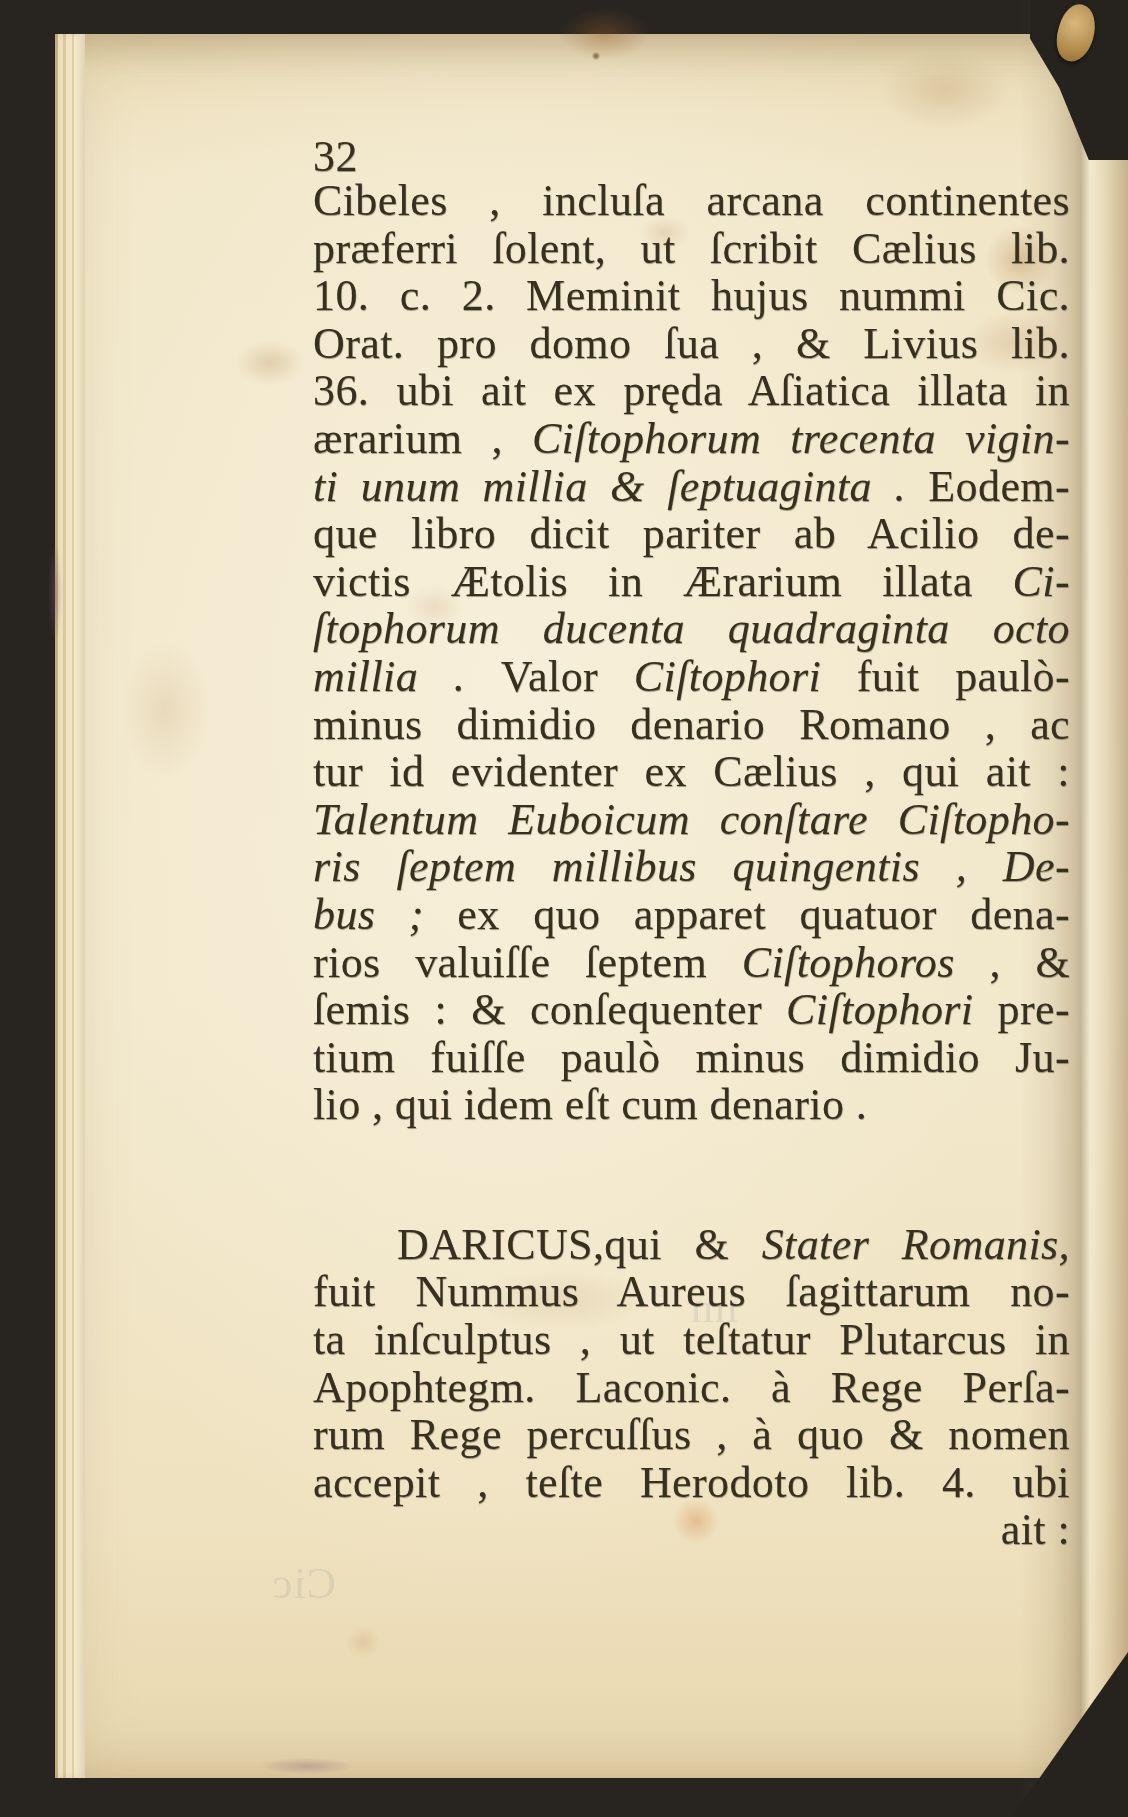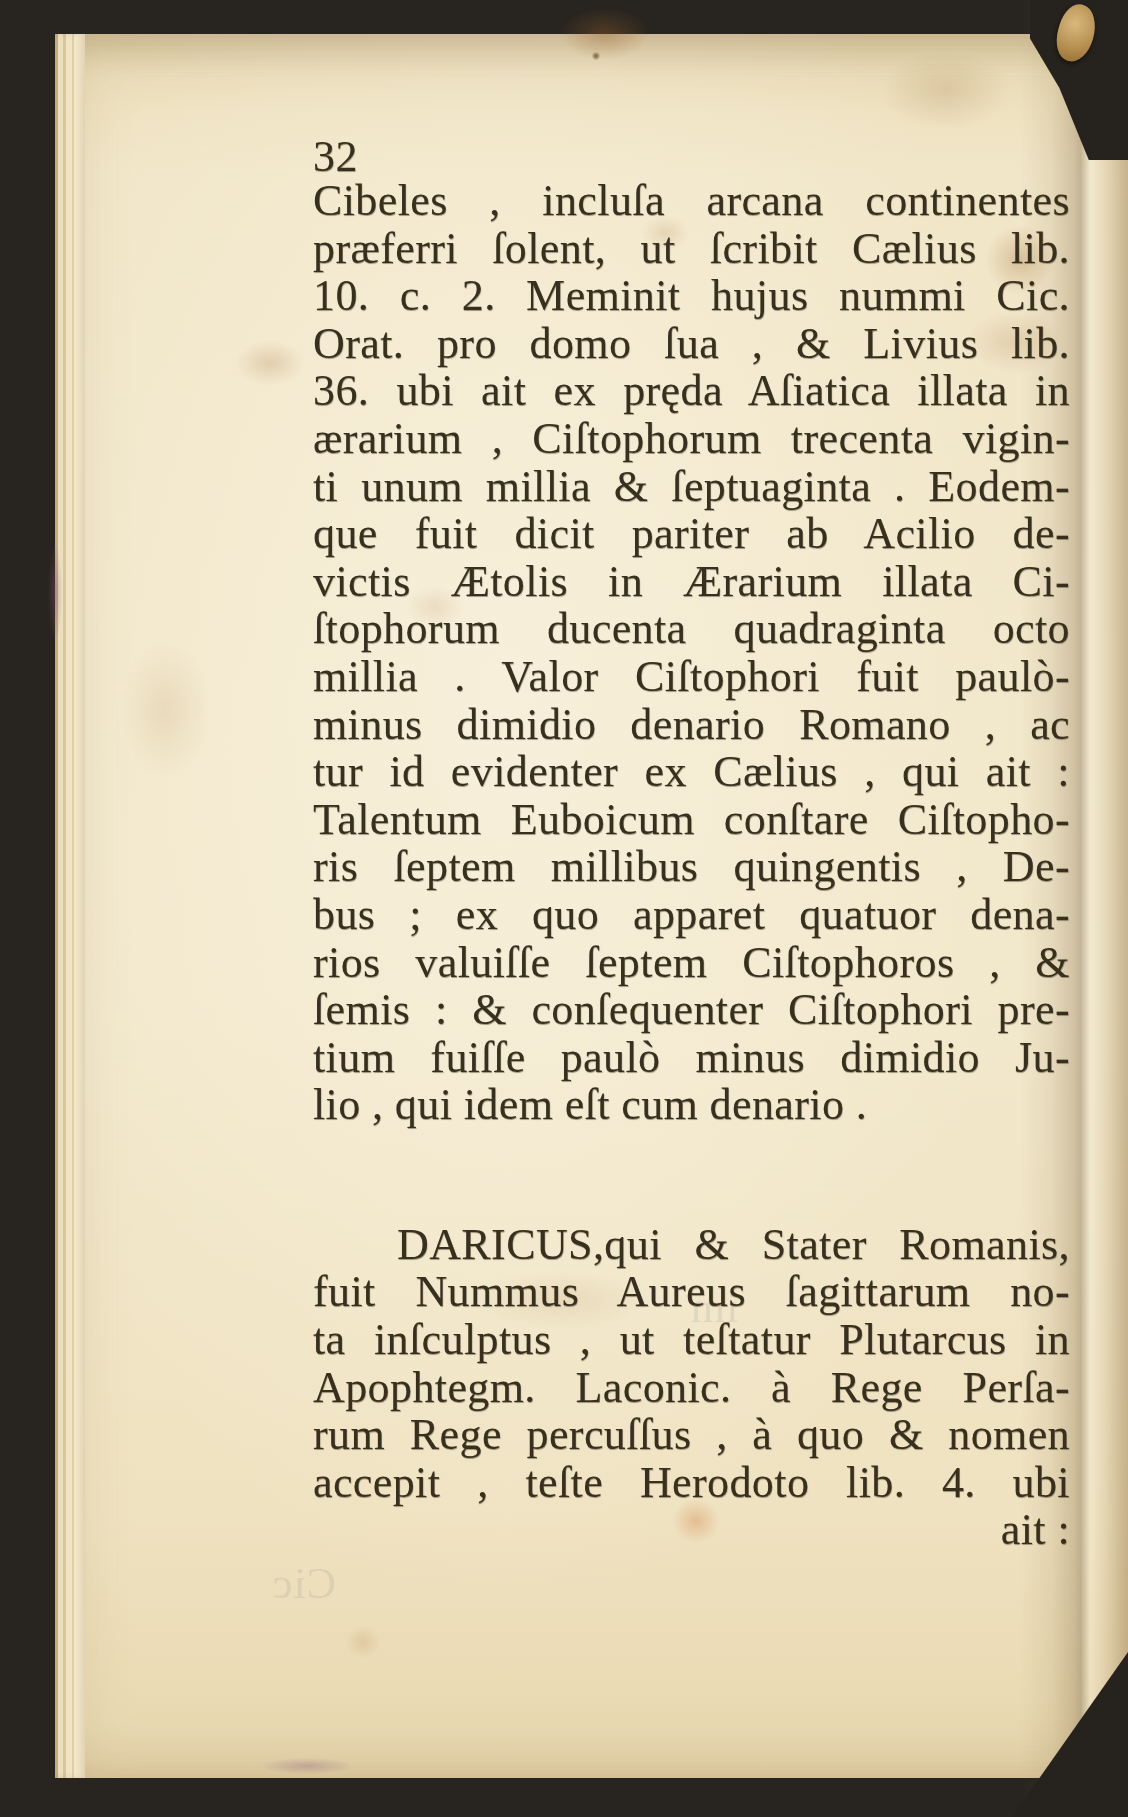--- a/index.html
+++ b/index.html
@@ -71,21 +71,21 @@
     position:absolute;left:313px;top:126px;width:757px;
     color:#38301f;font-size:44px;line-height:47.6px;letter-spacing:.4px;
     text-shadow:.5px .6px .7px rgba(56,48,31,.45);
     margin-top:11px;
   }
   .pagenum{height:40px;line-height:40px;text-align:left;}
   .line{height:47.6px;text-align:justify;text-align-last:justify;}
   .line.l{text-align-last:left;}
   .line.r{text-align-last:right;}
   .line.ind{text-indent:84px;}
-  .it{}
+  .it{font-style:italic;}
   .parabreak{height:92px;}
   
   .ghost{
     position:absolute;transform:scaleX(-1);
     color:rgba(95,110,130,.13);font-size:44px;letter-spacing:1px;
     pointer-events:none;
   }
   .g1{left:272px;top:1558px;}
   .g2{left:690px;top:1282px;}
 </style>
@@ -122,21 +122,21 @@
   <div class="textblock">
     <div class="pagenum">32</div>
 
   <div class="line"><span>Cibeles , incluſa arcana continentes</span></div>
       <div class="line"><span>præferri ſolent, ut ſcribit Cælius lib.</span></div>
       <div class="line"><span>10. c. 2. Meminit hujus nummi Cic.</span></div>
       <div class="line"><span>Orat. pro domo ſua , &amp; Livius lib.</span></div>
       <div class="line"><span>36. ubi ait ex pręda Aſiatica illata in</span></div>
       <div class="line"><span>ærarium , </span><span class="it">Ciſtophorum trecenta vigin-</span></div>
       <div class="line"><span class="it">ti unum millia &amp; ſeptuaginta . </span><span>Eodem-</span></div>
-      <div class="line"><span>que fuit dicit pariter ab Acilio de-</span></div>
+      <div class="line"><span>que libro dicit pariter ab Acilio de-</span></div>
       <div class="line"><span>victis Ætolis in Ærarium illata </span><span class="it">Ci-</span></div>
       <div class="line"><span class="it">ſtophorum ducenta quadraginta octo</span></div>
       <div class="line"><span class="it">millia . </span><span>Valor </span><span class="it">Ciſtophori </span><span>fuit paulò-</span></div>
       <div class="line"><span>minus dimidio denario Romano , ac</span></div>
       <div class="line"><span>tur id evidenter ex Cælius , qui ait :</span></div>
       <div class="line"><span class="it">Talentum Euboicum conſtare Ciſtopho-</span></div>
       <div class="line"><span class="it">ris ſeptem millibus quingentis , De-</span></div>
       <div class="line"><span class="it">bus ; </span><span>ex quo apparet quatuor dena-</span></div>
       <div class="line"><span>rios valuiſſe ſeptem </span><span class="it">Ciſtophoros </span><span>, &amp;</span></div>
       <div class="line"><span>ſemis : &amp; conſequenter </span><span class="it">Ciſtophori </span><span>pre-</span></div>

